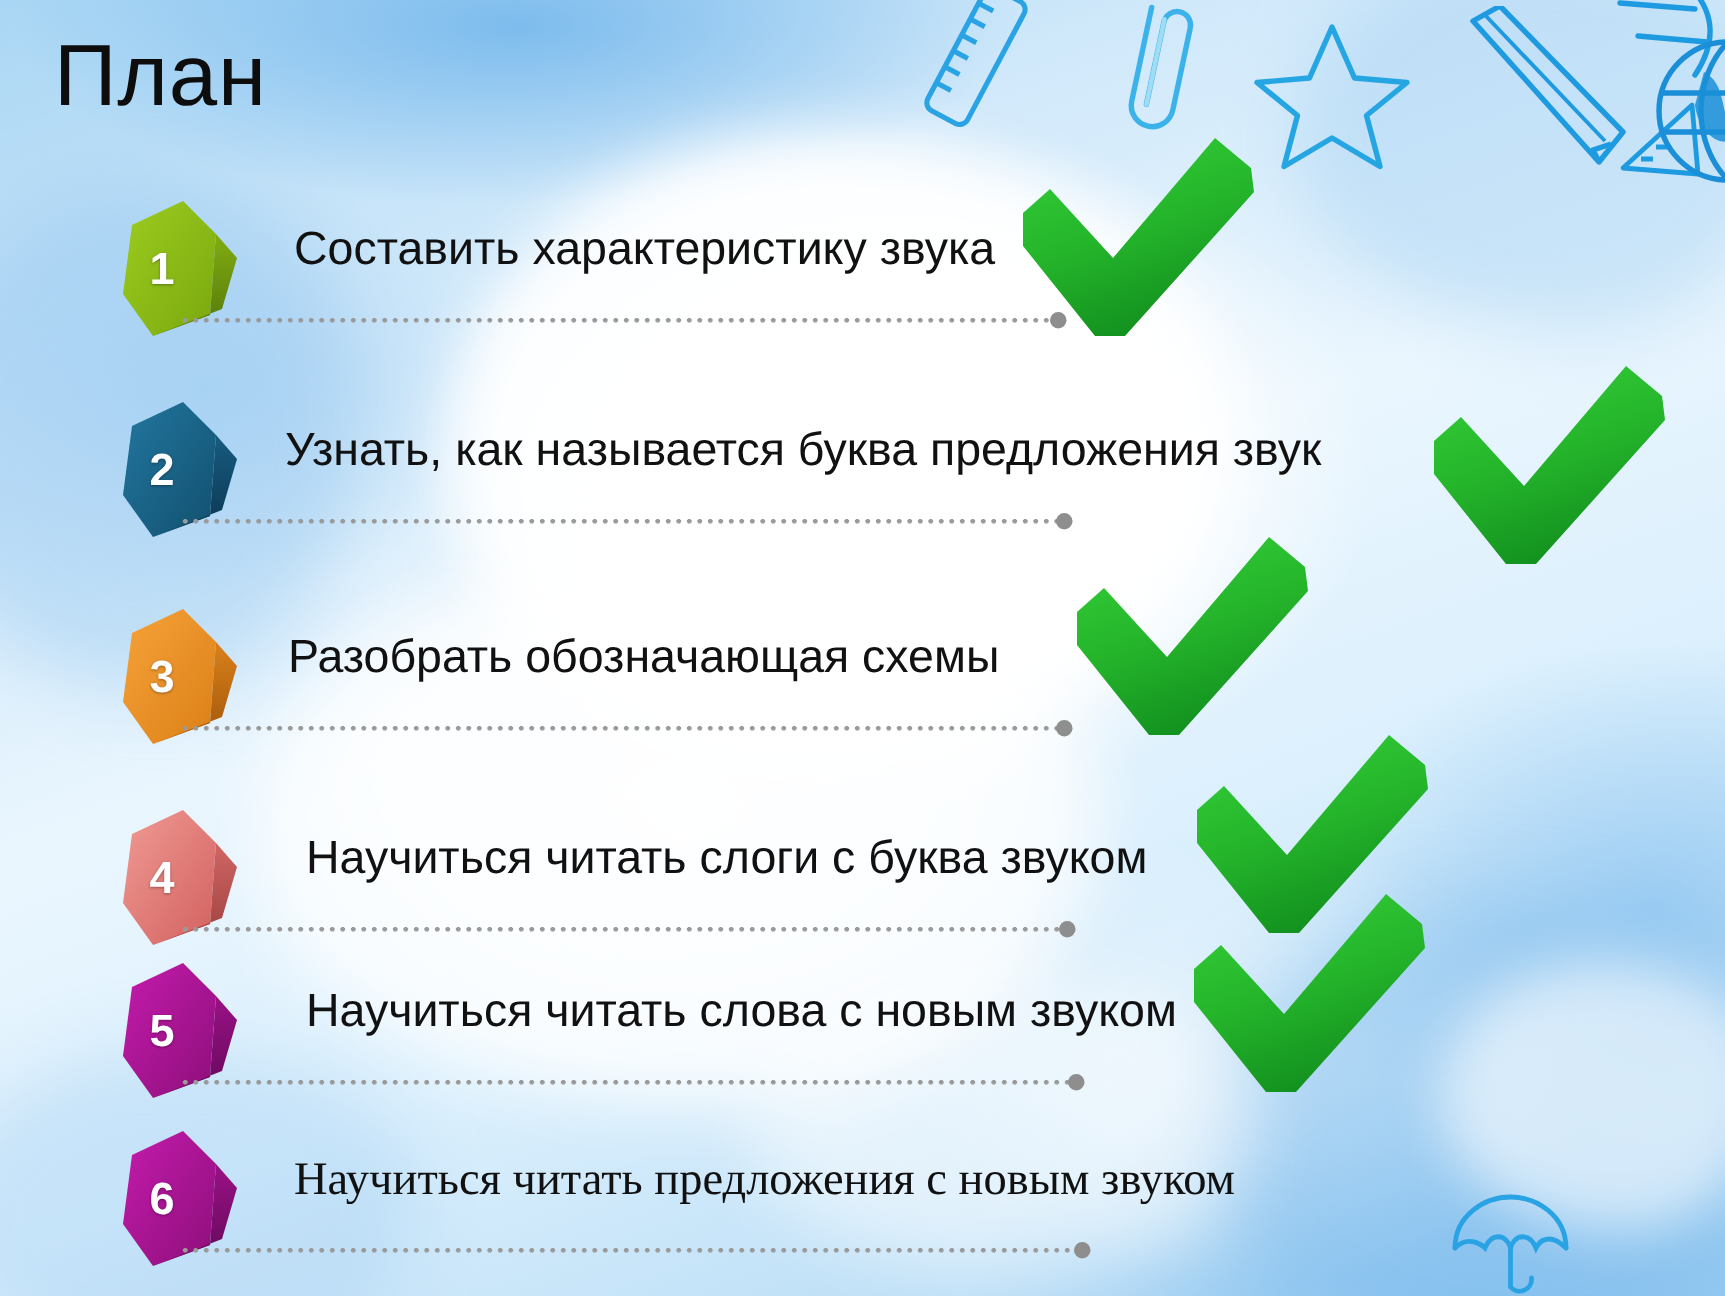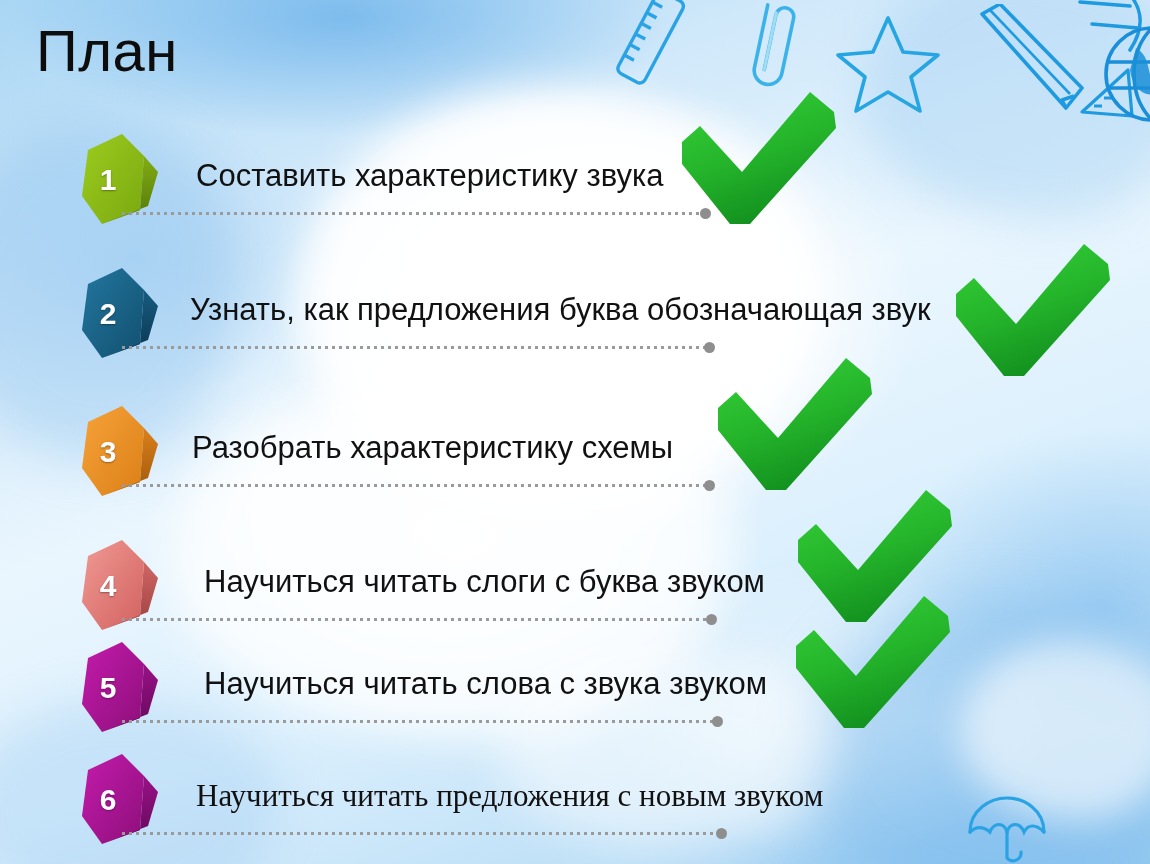--- a/index.html
+++ b/index.html
@@ -41,21 +41,21 @@
   .cube{position:absolute;left:78px;top:0;width:86px;height:96px;}
   .cube svg{display:block;}
   .num{
     position:absolute;left:78px;top:0;width:66px;height:96px;
     display:flex;align-items:center;justify-content:center;
     color:#ffffff;font-size:30px;font-weight:700;
     text-shadow:0 1px 2px rgba(0,0,0,.35);
     padding-right:6px;box-sizing:border-box;
   }
   .rowtext{
-    position:absolute;top:26px;
+    position:absolute;top:16px;
     font-size:31px;color:#111;white-space:nowrap;font-weight:400;
   }
   .dotline{
     position:absolute;height:3px;left:120px;top:80px;
     background-image:radial-gradient(circle,#9a9a9a 38%,rgba(0,0,0,0) 40%);
     background-size:7px 3px;background-repeat:repeat-x;
   }
   .enddot{
     position:absolute;width:11px;height:11px;border-radius:50%;
     background:#8e8e8e;top:76px;
@@ -189,21 +189,21 @@
           <linearGradient id="g2b" x1="0" y1="0" x2="0" y2="1">
             <stop offset="0%" stop-color="#175b7f"></stop>
               <stop offset="100%" stop-color="#0a3550"></stop>
           </linearGradient>
         </defs>
         <path d="M10 18 L44 2 L66 24 L62 78 L24 92 L4 64 Z" fill="url(#g2a)"></path>
         <path d="M66 24 L80 40 L70 74 L24 92 L62 78 Z" fill="url(#g2b)"></path>
       </svg>
     </div>
     <div class="num">2</div>
-    <div class="rowtext" style="left:190px;">Узнать, как предложения буква обозначающая звук</div>
+    <div class="rowtext" style="left:190px;">Узнать, как называется буква предложения звук</div>
     <div class="dotline" style="width:588px;"></div>
     <div class="enddot" style="left:704px;"></div>
   </div>
 
   <div class="row" style="top:404px;">
     <div class="cube">
       <svg width="86" height="96" viewBox="0 0 86 96">
         <defs>
           <linearGradient id="g3a" x1="0" y1="0" x2="1" y2="1">
             <stop offset="0%" stop-color="#f6a33a"></stop>
@@ -212,21 +212,21 @@
           <linearGradient id="g3b" x1="0" y1="0" x2="0" y2="1">
             <stop offset="0%" stop-color="#d9801a"></stop>
               <stop offset="100%" stop-color="#a0560a"></stop>
           </linearGradient>
         </defs>
         <path d="M10 18 L44 2 L66 24 L62 78 L24 92 L4 64 Z" fill="url(#g3a)"></path>
         <path d="M66 24 L80 40 L70 74 L24 92 L62 78 Z" fill="url(#g3b)"></path>
       </svg>
     </div>
     <div class="num">3</div>
-    <div class="rowtext" style="left:192px;">Разобрать характеристику схемы</div>
+    <div class="rowtext" style="left:192px;">Разобрать обозначающая схемы</div>
     <div class="dotline" style="width:588px;"></div>
     <div class="enddot" style="left:704px;"></div>
   </div>
 
   <div class="row" style="top:538px;">
     <div class="cube">
       <svg width="86" height="96" viewBox="0 0 86 96">
         <defs>
           <linearGradient id="g4a" x1="0" y1="0" x2="1" y2="1">
             <stop offset="0%" stop-color="#f09a94"></stop>
@@ -258,21 +258,21 @@
           <linearGradient id="g5b" x1="0" y1="0" x2="0" y2="1">
             <stop offset="0%" stop-color="#9a1186"></stop>
               <stop offset="100%" stop-color="#620959"></stop>
           </linearGradient>
         </defs>
         <path d="M10 18 L44 2 L66 24 L62 78 L24 92 L4 64 Z" fill="url(#g5a)"></path>
         <path d="M66 24 L80 40 L70 74 L24 92 L62 78 Z" fill="url(#g5b)"></path>
       </svg>
     </div>
     <div class="num">5</div>
-    <div class="rowtext" style="left:204px;">Научиться читать слова с звука звуком</div>
+    <div class="rowtext" style="left:204px;">Научиться читать слова с новым звуком</div>
     <div class="dotline" style="width:596px;"></div>
     <div class="enddot" style="left:712px;"></div>
   </div>
 
   <div class="row" style="top:752px;">
     <div class="cube">
       <svg width="86" height="96" viewBox="0 0 86 96">
         <defs>
           <linearGradient id="g6a" x1="0" y1="0" x2="1" y2="1">
             <stop offset="0%" stop-color="#c41bac"></stop>

